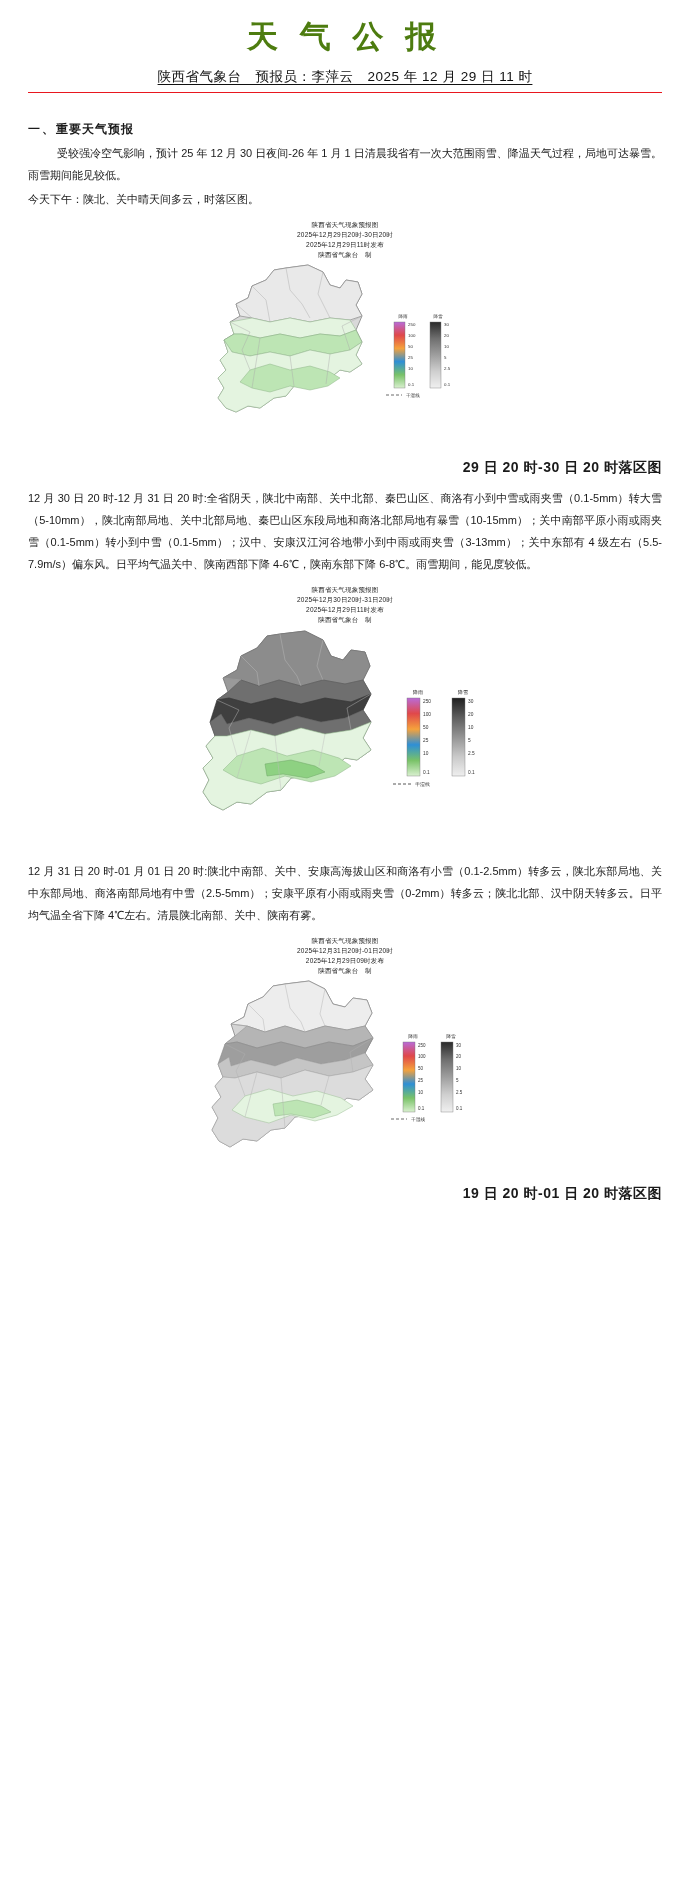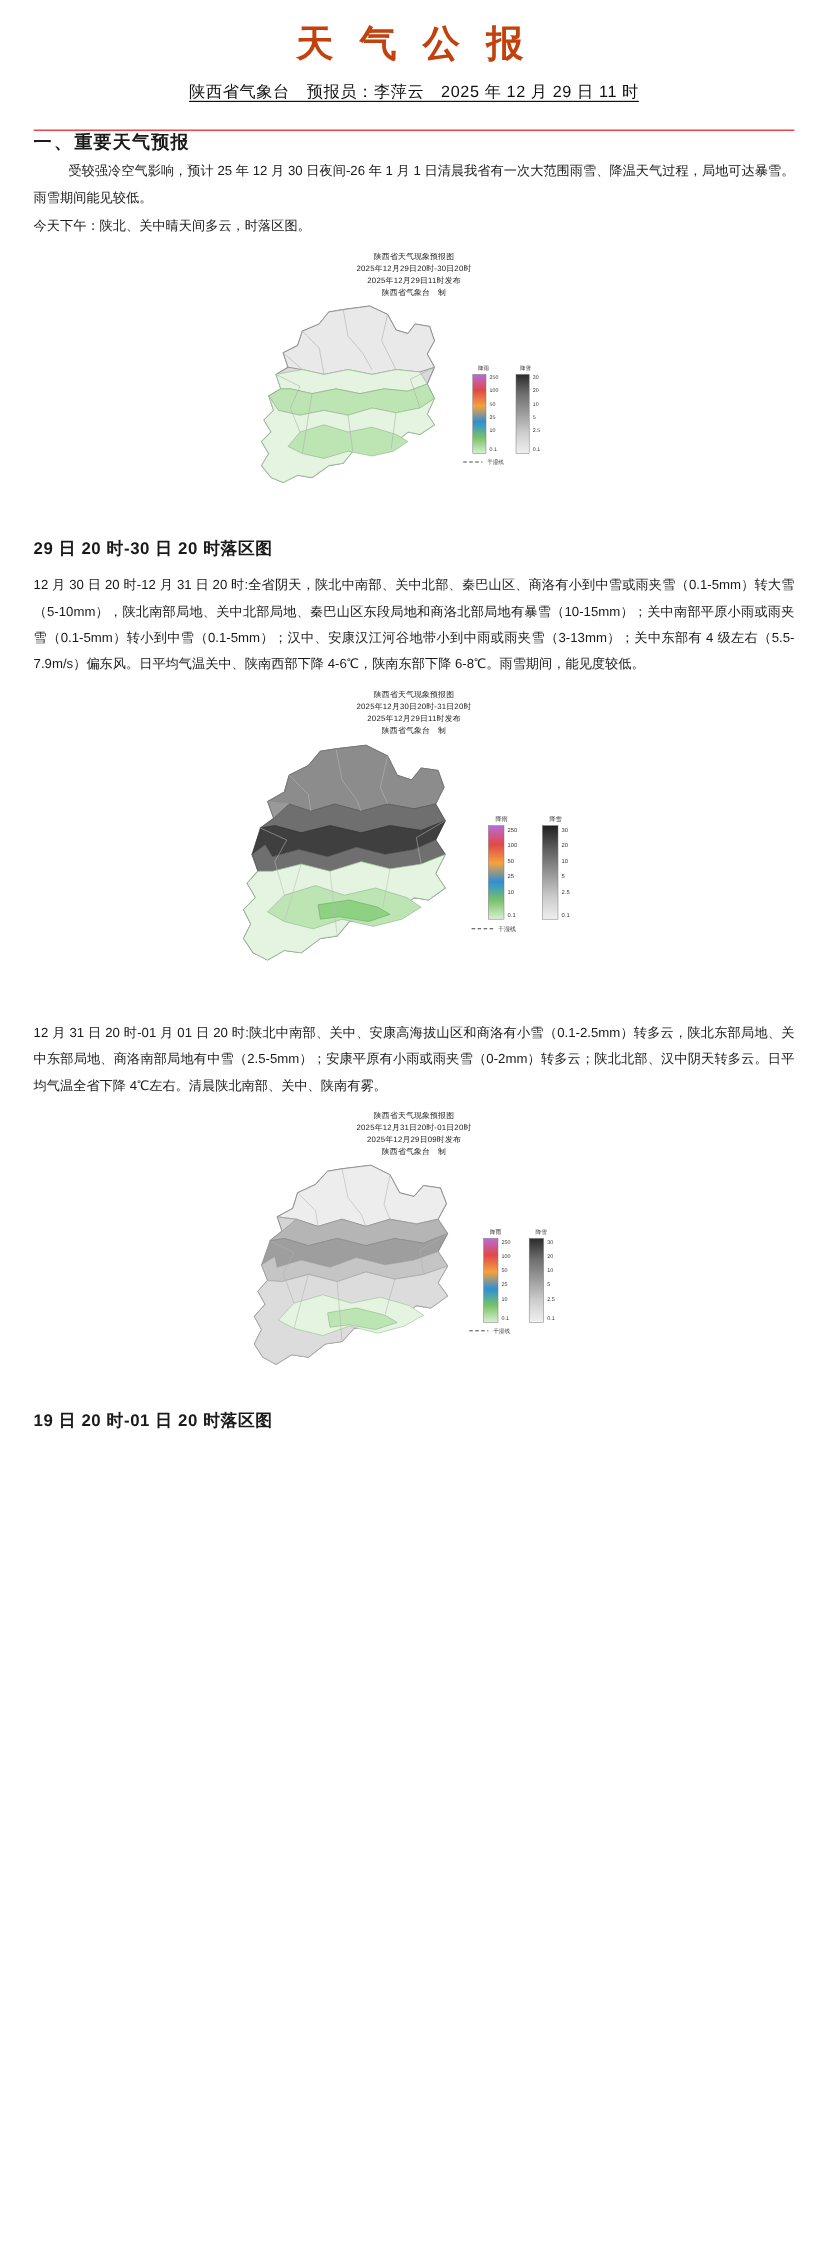--- a/index.html
+++ b/index.html
@@ -13,49 +13,49 @@
     color: #1a1a1a;
   }
   .page {
     width: 690px;
     box-sizing: border-box;
     padding: 0 0 14px 0;
     position: relative;
   }
   .doc-title {
     text-align: center;
-    color: #c2410c;
+    color: #4d7c0f;
     font-size: 31px;
     font-weight: bold;
     letter-spacing: 7px;
     padding: 16px 0 10px 0;
     font-family: "Liberation Serif", serif;
   }
   .byline-wrap {
     padding: 0 28px;
   }
   .byline {
     font-size: 13.5px;
     text-align: center;
-    padding-bottom: 22px;
+    padding-bottom: 6px;
     border-bottom: 1.6px solid #e8171f;
     letter-spacing: 0.5px;
     color: #111;
   }
   .byline .underline-seg {
     text-decoration: underline;
     text-underline-offset: 3px;
   }
   .body-wrap {
     padding: 0 28px;
   }
   h2.section {
-    font-size: 15px;
+    font-size: 12px;
     font-weight: bold;
-    margin: 0 0 4px 0;
+    margin: 28px 0 4px 0;
     letter-spacing: 1px;
   }
   h2.section .num {
     letter-spacing: 2px;
   }
   p.para {
     font-size: 11px;
     line-height: 2.0;
     margin: 0 0 2px 0;
     text-align: justify;
@@ -64,21 +64,21 @@
   p.para.indent {
     text-indent: 29px;
   }
   .fig {
     margin: 10px 0 4px 0;
     text-align: center;
   }
   .fig-caption {
     font-size: 14px;
     font-weight: bold;
-    text-align: left;
+    text-align: right;
     margin: 4px 0 10px 0;
     letter-spacing: 0.5px;
   }
   .map-head {
     font-size: 6.5px;
     line-height: 1.55;
     text-align: center;
     color: #222;
     letter-spacing: 0.2px;
   }

